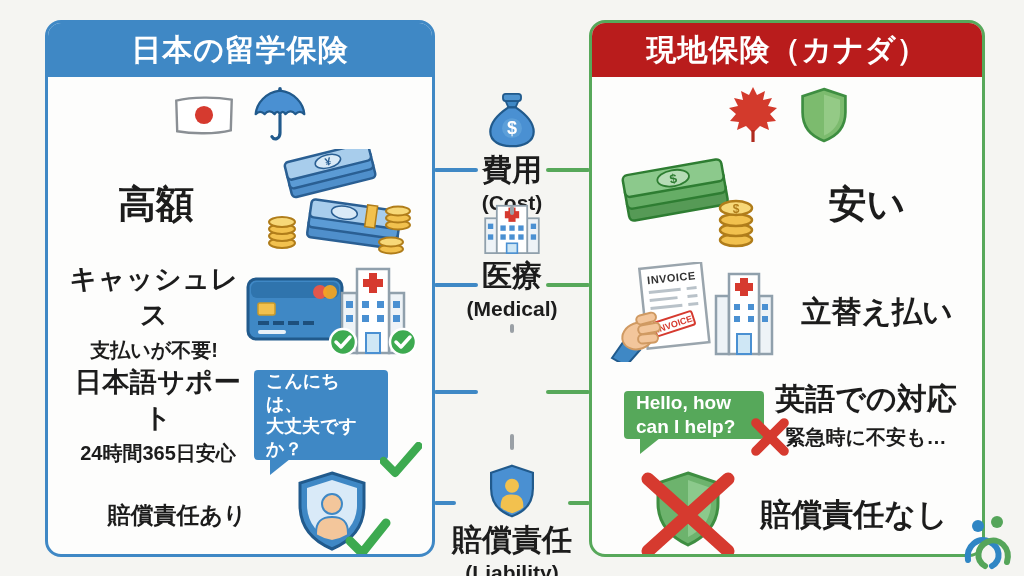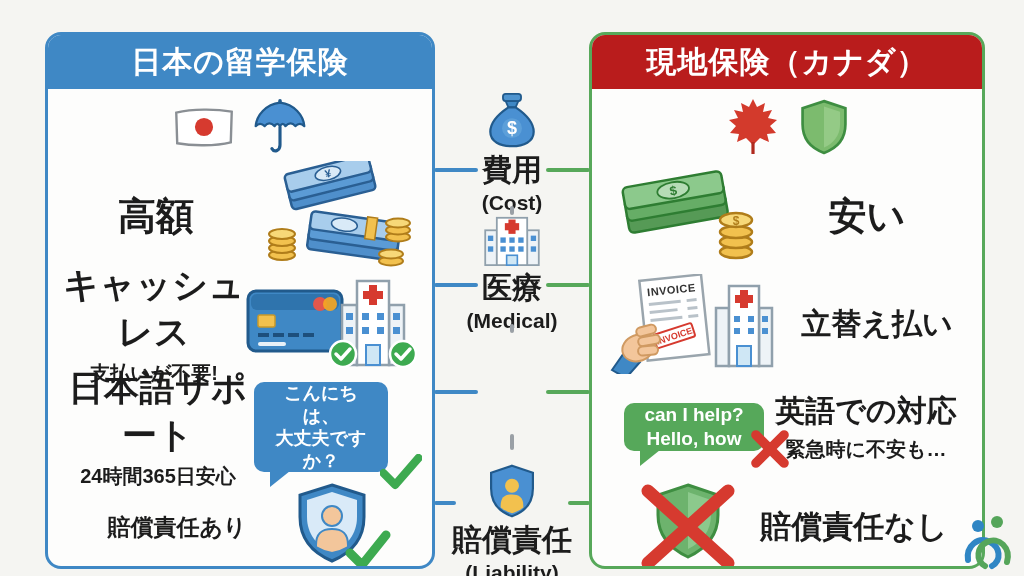--- a/index.html
+++ b/index.html
@@ -7,21 +7,21 @@
   body {
     font-family:"Liberation Sans","DejaVu Sans",sans-serif;
     background:#f4f4f1;
     color:#1c1c1c;
     overflow:hidden;
   }
   .stage { position:relative; width:1024px; height:576px; background:#f5f5f2; }
 
   
   .panel {
-    position:absolute; top:32px; height:537px;
+    position:absolute; top:20px; height:537px;
     background:#fdfdfc; border-radius:16px; overflow:hidden;
   }
   .panel--left  { left:45px;  width:390px; border:3px solid #3f88c5; }
   .panel--right { left:589px; width:396px; border:3px solid #57a85a; }
   .panel-header {
     height:54px; line-height:54px; text-align:center;
     color:#fff; font-size:30px; font-weight:700; letter-spacing:1px;
   }
   .panel-header--blue  { background:#3f88c5; }
   .panel-header--green { background:#b91c1c; }
@@ -32,28 +32,28 @@
   }
 
   .prow { display:flex; align-items:center; padding:0 14px; }
   .prow--h1 { height:114px; }
   .prow--h2 { height:102px; }
   .prow--h3 { height:104px; }
   .prow--h4 { height:96px; }
 
   .plabel-block { flex:1; text-align:center; }
   .plabel.big { font-size:38px; font-weight:700; }
-  .plabel.mid { font-size:35px; font-weight:700; letter-spacing:0.5px;font-family:Liberation Mono, monospace; }
+  .plabel.mid { font-size:27px; font-weight:700; letter-spacing:0.5px;font-family:Liberation Mono, monospace; }
   .psub { font-size:20px; font-weight:700; margin-top:4px; }
   .picon { flex:0 0 auto; display:flex; align-items:center; justify-content:center; }
 
   
   .bubble {
-    position:relative; border-radius:10px; color:#fff;
-    font-weight:700; padding:0 12px; line-height:1.25; text-align:center;
+    position:relative; border-radius:4px; color:#fff;
+    font-weight:700; padding:0 12px; line-height:1.25; text-align:left;
   }
   .bubble--blue  { background:#3f88c5; font-size:18px; width:134px; }
   .bubble--green { background:#56a85a; font-size:19px; width:140px; }
   .bubble::after {
     content:""; position:absolute; left:16px; bottom:-15px;
     border-top:16px solid transparent; border-right:20px solid transparent;
   }
   .bubble--blue::after  { border-top-color:#3f88c5; }
   .bubble--green::after { border-top-color:#56a85a; }
   .bubble-wrap { position:relative; }
@@ -220,21 +220,21 @@
       <rect x="18" y="2" width="20" height="8" rx="3" fill="#4f94cf" stroke="#215a8c" stroke-width="2"></rect>
       <path d="M21,10 L35,10 L32,17 L24,17 Z" fill="#3f88c5" stroke="#215a8c" stroke-width="2"></path>
       <path d="M24,17 C9,27 4,37 4,44 C4,55 15,60 28,60 C41,60 52,55 52,44 C52,37 47,27 32,17 Z" fill="#4a90d2" stroke="#215a8c" stroke-width="2.5"></path>
       <circle cx="28" cy="40" r="11" fill="#5c9fd9"></circle>
       <text x="28" y="47" text-anchor="middle" font-size="20" font-weight="700" fill="#ffffff">$</text>
     </svg>
     <div class="jp">費用</div>
     <div class="en">(Cost)</div>
   </div>
 
-  <div class="center-group" style="top:216px;text-align:center;">
+  <div class="center-group" style="top:204px;text-align:center;">
     <svg width="56" height="50" viewBox="0 0 62 56">
       <rect x="1" y="16" width="13" height="39" fill="#eef3f7" stroke="#90a0ac" stroke-width="2"></rect>
       <rect x="48" y="16" width="13" height="39" fill="#eef3f7" stroke="#90a0ac" stroke-width="2"></rect>
       <rect x="14" y="2" width="34" height="53" fill="#ffffff" stroke="#90a0ac" stroke-width="2"></rect>
       <rect x="27" y="4" width="8" height="16" fill="#d63a2f"></rect>
       <rect x="23" y="8" width="16" height="8" fill="#d63a2f"></rect>
       <rect x="18" y="24" width="6" height="6" fill="#4a90d2"></rect>
         <rect x="28" y="24" width="6" height="6" fill="#4a90d2"></rect>
         <rect x="38" y="24" width="6" height="6" fill="#4a90d2"></rect>
       <rect x="18" y="34" width="6" height="6" fill="#4a90d2"></rect>
@@ -354,22 +354,22 @@
         </svg>
       </div>
       <div class="plabel-block">
         <div class="plabel" style="font-size:30px; font-weight:700;">立替え払い</div>
       </div>
     </div>
 
     <div class="prow prow--h3">
       <div class="picon bubble-wrap" style="margin-left:18px;">
         <div class="bubble bubble--green">
+          <div>Hello, how</div>
           <div>can I help?</div>
-          <div>Hello, how</div>
         </div>
         <svg class="bubble-badge" style="right:-26px; bottom:-18px;" width="40" height="40" viewBox="0 0 34 34">
           <path d="M5,5 L29,29 M29,5 L5,29" stroke="#d63a2f" stroke-width="8" stroke-linecap="round"></path>
         </svg>
       </div>
       <div class="plabel-block">
         <div class="plabel" style="font-size:30px; font-weight:700;">英語での対応</div>
         <div class="psub">緊急時に不安も…</div>
       </div>
     </div>

